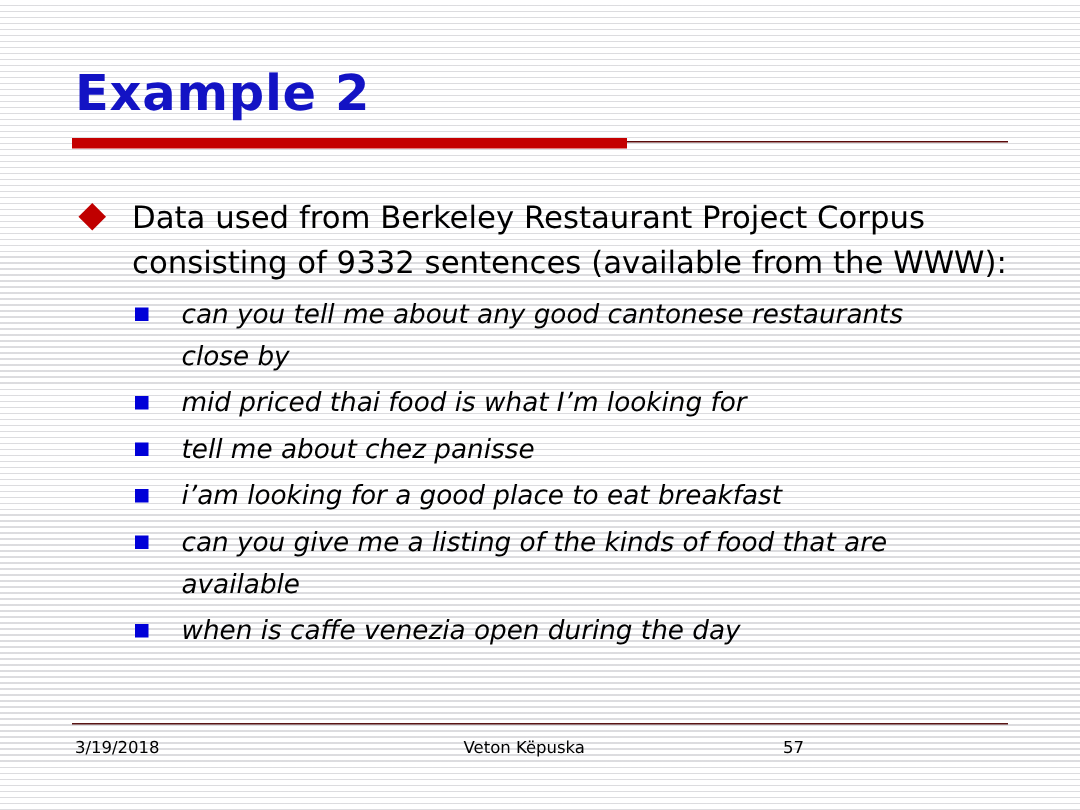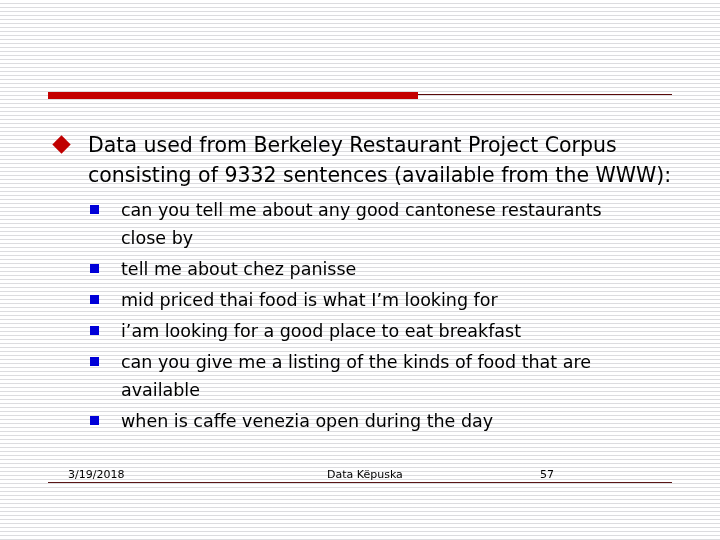--- a/index.html
+++ b/index.html
@@ -118,40 +118,40 @@
     position: absolute;
     left: 90px;
     top: 9px;
     width: 9px;
     height: 9px;
     background: #0000d8;
   }
   .l2-text {
     display: block;
     max-width: 510px;
+    font-style: italic;
   }
 
   
   .footer-rule {
     position: absolute;
     left: 48px;
     top: 482px;
     width: 624px;
     height: 1px;
     background: #5a1515;
   }
   .footer {
     position: absolute;
     left: 0;
-    top: 468px;
+    top: 492px;
     width: 568px;
     height: 20px;
     font-size: 11px;
     color: #000000;
-    margin-left: 18px;
   }
   .footer-date {
     position: absolute;
     left: 50px;
     top: 0;
   }
   .footer-author {
     position: absolute;
     left: 309px;
     top: 0;
@@ -160,45 +160,46 @@
     position: absolute;
     left: 522px;
     top: 0;
   }
 </style>
 </head>
 <body>
 
 <div class="slide">
 
+  <div class="title">Example 2</div>
 
   <div class="rule-wrap">
     <div class="rule-thin"></div>
     <div class="rule-thick"></div>
   </div>
 
   <div class="content">
 
     <div class="l1">
       <span class="bullet-diamond"></span>
       <span class="l1-text">Data used from Berkeley Restaurant Project Corpus consisting of 9332 sentences (available from the WWW):</span>
     </div>
 
     <ul class="l2-list">
       <li class="l2">
         <span class="bullet-square"></span>
         <span class="l2-text">can you tell me about any good cantonese restaurants close by</span>
       </li>
       <li class="l2">
         <span class="bullet-square"></span>
+        <span class="l2-text">mid priced thai food is what I’m looking for</span>
+      </li>
+      <li class="l2">
+        <span class="bullet-square"></span>
         <span class="l2-text">tell me about chez panisse</span>
-      </li>
-      <li class="l2">
-        <span class="bullet-square"></span>
-        <span class="l2-text">mid priced thai food is what I’m looking for</span>
       </li>
       <li class="l2">
         <span class="bullet-square"></span>
         <span class="l2-text">i’am looking for a good place to eat breakfast</span>
       </li>
       <li class="l2">
         <span class="bullet-square"></span>
         <span class="l2-text">can you give me a listing of the kinds of food that are available</span>
       </li>
       <li class="l2">
@@ -206,17 +207,17 @@
         <span class="l2-text">when is caffe venezia open during the day</span>
       </li>
     </ul>
 
   </div>
 
   <div class="footer-rule"></div>
 
   <div class="footer">
     <span class="footer-date">3/19/2018</span>
-    <span class="footer-author">Data Këpuska</span>
+    <span class="footer-author">Veton Këpuska</span>
     <span class="footer-page">57</span>
   </div>
 
 </div>
 
 </body></html>

